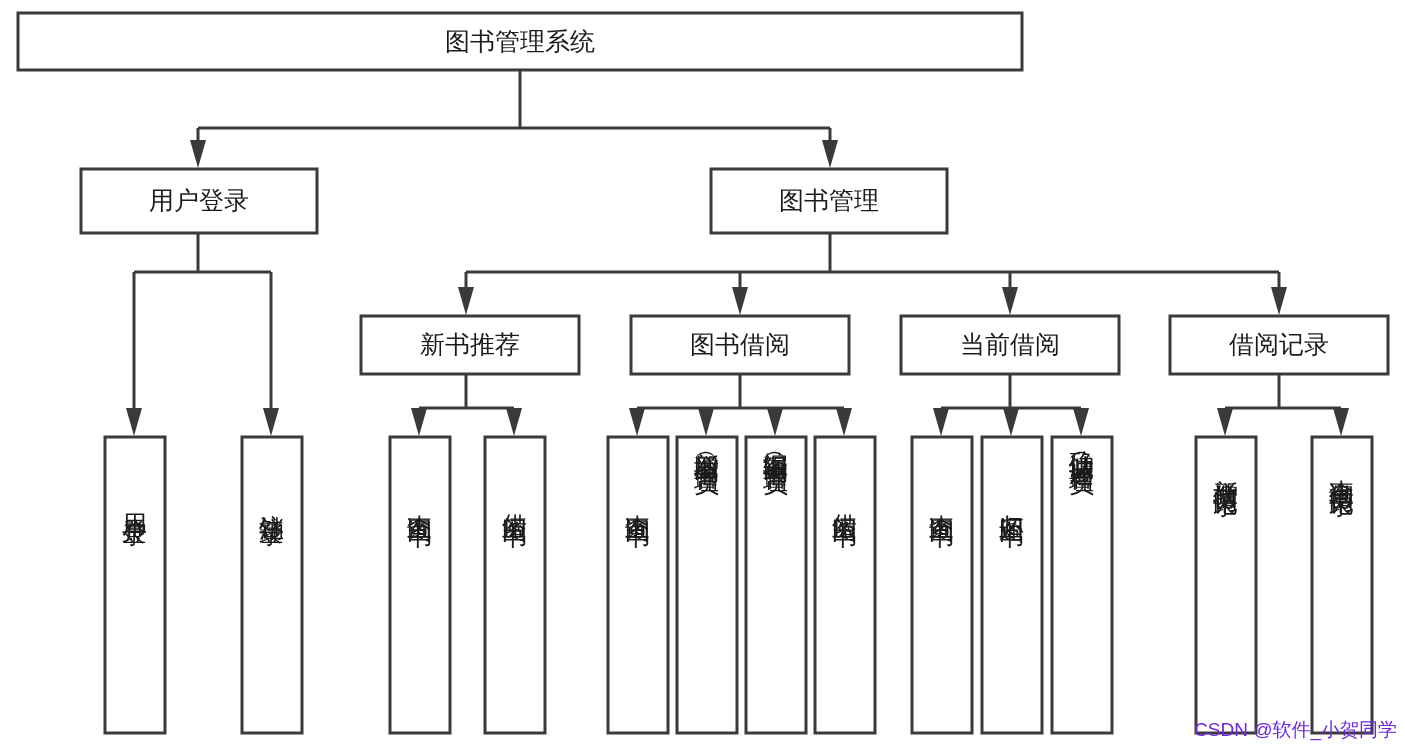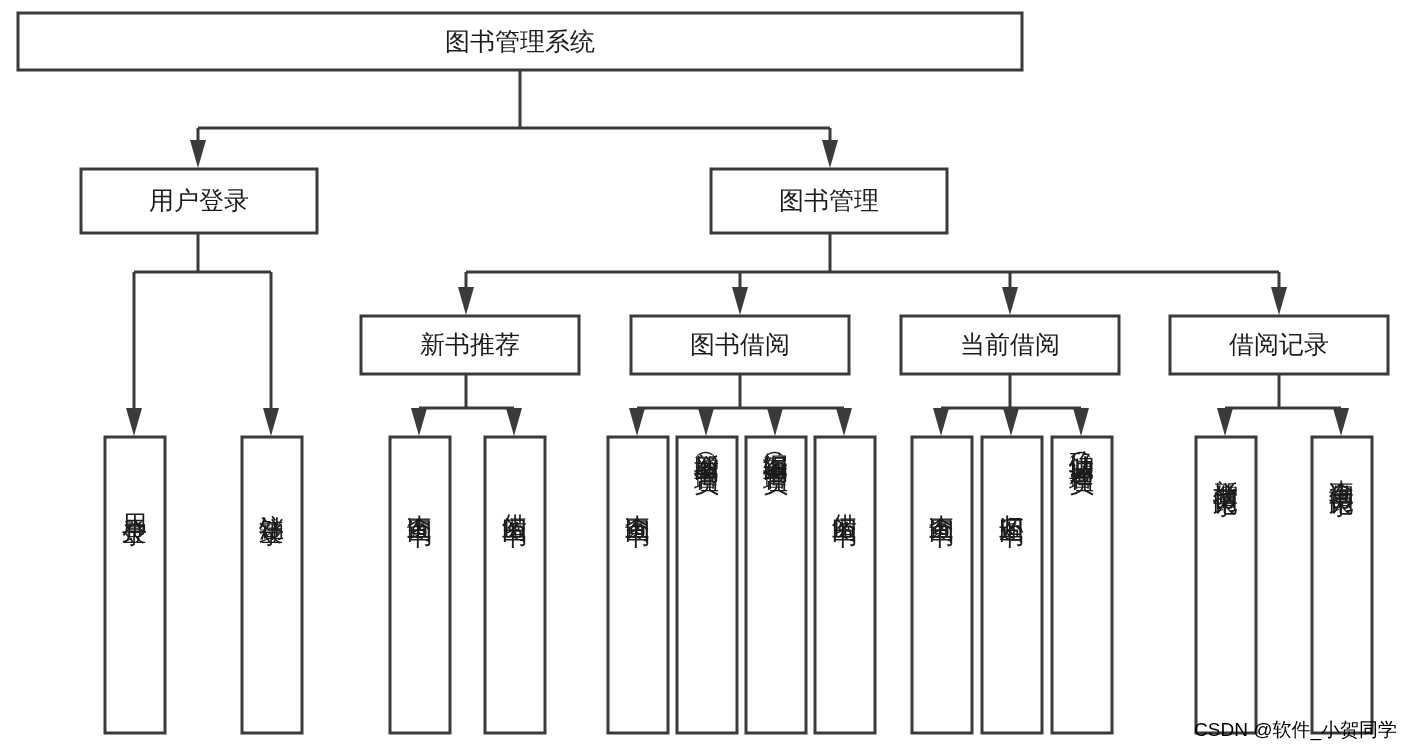--- a/index.html
+++ b/index.html
@@ -21,21 +21,21 @@
     font-family:"Liberation Sans","DejaVu Sans",sans-serif;
     fill:#1b1b1b;font-size:25px;
     text-anchor:middle;
     writing-mode:vertical-rl;
     glyph-orientation-vertical:0;
     letter-spacing:3px;
   }
   .watermark{
     position:absolute;right:8px;bottom:4px;
     font-family:"Liberation Sans","DejaVu Sans",sans-serif;
-    font-size:19px;color:#000000;white-space:nowrap;
+    font-size:19px;color:#6d28d9;white-space:nowrap;
     pointer-events:none;
   }
 </style>
 </head>
 <body>
 
 <svg id="diagram" viewBox="0 0 1405 747" xmlns="http://www.w3.org/2000/svg">
 
   <g>
 

